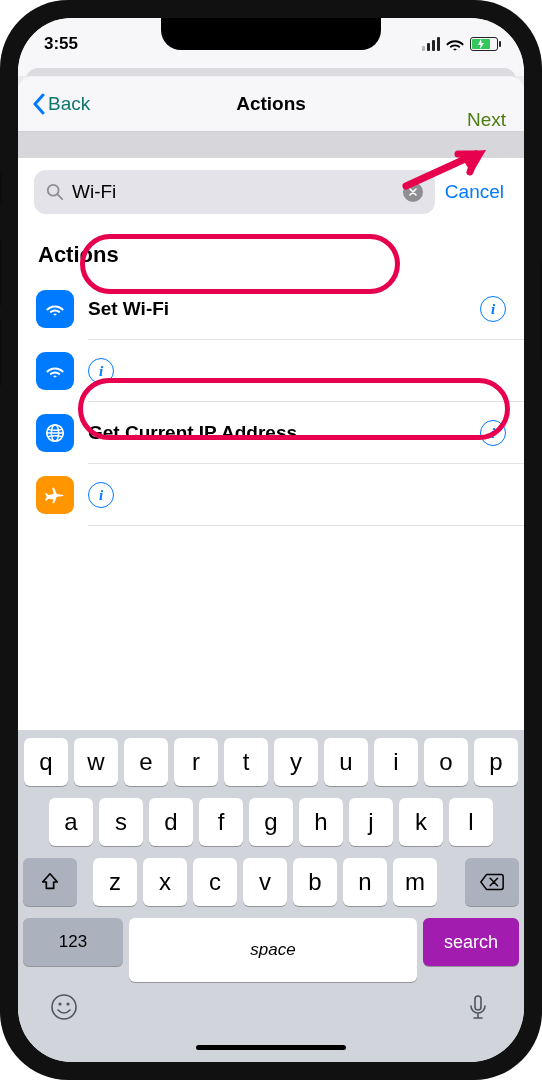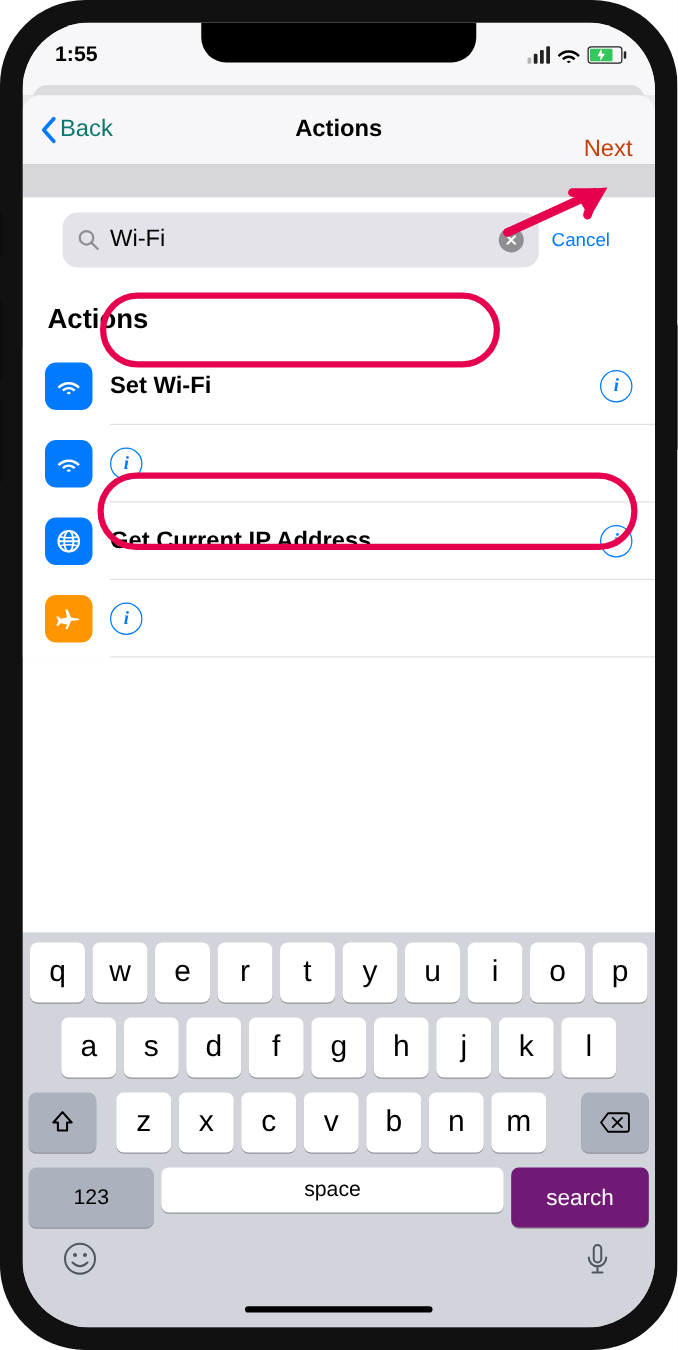--- a/index.html
+++ b/index.html
@@ -32,31 +32,31 @@
   
   
   .modal-edge { height: 12px; background: #f7f7f9; position:relative; }
   .modal-edge::before { content:""; position:absolute; left:8px; right:8px; top:4px; height:14px; background:#dcdce0; border-radius:12px 12px 0 0; }
   
   
   .nav { position:relative; height: 56px; background: #f7f7f9; border-bottom: 0.5px solid #d0d0d4; border-top-left-radius: 14px; border-top-right-radius: 14px; display:flex; align-items:center; justify-content:center; margin: 0 0; box-shadow: inset 0 1px 0 rgba(0,0,0,0.02); }
   .nav-back { position:absolute; left:14px; display:flex; align-items:center; color:#0f766e; font-size:19px; gap:2px; }
   .nav-back svg { width:14px; height:22px; }
   .nav-title { font-size:19px; font-weight:600; color:#000; }
-  .nav-next { position:absolute; right:18px; color:#c2410c; font-size:19px;margin-top:33px; }
+  .nav-next { position:absolute; right:18px; color:#4d7c0f; font-size:19px;margin-top:33px; }
   
   .sheet-gap { height: 26px; background: #d7d7db; }
   
   
   .search-section { background: #fff; }
-  .search-row { display:flex; align-items:center; gap:10px; padding: 12px 32px; }
+  .search-row { display:flex; align-items:center; gap:10px; padding: 12px 16px; }
   .search-field { flex:1; position:relative; height:44px; background:#e4e3e9; border-radius:12px; display:flex; align-items:center; padding: 0 12px; gap:8px; }
   .search-field input { flex:1; border:none; background:transparent; font-size:19px; outline:none; color:#000; }
   .clear-btn { width:20px; height:20px; border-radius:50%; background:#8e8e93; display:flex; align-items:center; justify-content:center; }
-  .cancel-link { color:#007aff; font-size:15px; padding-right:4px; }
+  .cancel-link { color:#007aff; font-size:19px; padding-right:4px; }
   
   .section-header { padding: 16px 20px 10px; font-size:22px; font-weight:700; color:#000; }
   
   
   .action-list { background:#fff; }
   .action-row { display:flex; align-items:center; padding: 12px 18px; gap:14px; position:relative; }
   .action-row::after { content:""; position:absolute; left:70px; right:0; bottom:0; height:0.6px; background:#e2e2e6; }
   .app-icon { width:38px; height:38px; border-radius:9px; display:flex; align-items:center; justify-content:center; flex-shrink:0; }
   .app-icon svg { width:22px; height:22px; }
   .action-label { flex:1; font-size:19px; font-weight:600; color:#000; }
@@ -76,22 +76,22 @@
   .key { background:#fff; border-radius:6px; height:48px; box-shadow:0 1px 0 rgba(0,0,0,.3); display:flex; align-items:center; justify-content:center; font-size:24px; color:#000; flex:1; max-width:44px; }
   .krow.offset { padding: 0 22px; }
   .krow3 { display:flex; gap:6px; margin-bottom:12px; align-items:stretch; }
   .fnkey { background:#acb2bd; border-radius:6px; height:48px; box-shadow:0 1px 0 rgba(0,0,0,.3); display:flex; align-items:center; justify-content:center; }
   .shift { width:54px; }
   .bksp { width:54px; }
   .krow3 .keys-mid { display:flex; gap:6px; flex:1; padding:0 10px; }
   .krow3 .keys-mid .key { max-width:44px; }
   .krow4 { display:flex; gap:6px; }
   .numkey { width:100px; background:#acb2bd; border-radius:6px; height:48px; box-shadow:0 1px 0 rgba(0,0,0,.3); display:flex; align-items:center; justify-content:center; font-size:17px; }
-  .space { flex:1; background:#fff; border-radius:6px; height:36px; box-shadow:0 1px 0 rgba(0,0,0,.3); display:flex; align-items:center; justify-content:center; font-size:17px; }
-  .search-key { width:110px; background:#701a75; color:#fff; border-radius:6px; height:48px; box-shadow:0 1px 0 rgba(0,0,0,.3); display:flex; align-items:center; justify-content:center; font-size:18px; }
+  .space { flex:1; background:#fff; border-radius:6px; height:64px; box-shadow:0 1px 0 rgba(0,0,0,.3); display:flex; align-items:center; justify-content:center; font-size:17px;font-style:italic; }
+  .search-key { width:96px; background:#a21caf; color:#fff; border-radius:6px; height:48px; box-shadow:0 1px 0 rgba(0,0,0,.3); display:flex; align-items:center; justify-content:center; font-size:18px; }
   .kb-bottom { display:flex; justify-content:space-between; padding:10px 26px 2px; }
   .kb-bottom svg { width:30px; height:30px; }
   .home-ind { height:30px; display:flex; align-items:center; justify-content:center; background:#d1d4da; }
   .home-ind span { width:150px; height:5px; background:#000; border-radius:3px; }
   
 </style>
 </head>
 <body>
 
 <div class="frame">
@@ -105,21 +105,21 @@
 
       <div class="anno anno-search"></div>
       <div class="anno anno-row1"></div>
       <svg class="arrow" style="top:126px; left:380px;" width="100" height="50" viewBox="0 0 100 50">
         <path d="M 8 42 L 78 10" stroke="#e6004d" stroke-width="7" stroke-linecap="round"></path>
         <path d="M 78 10 L 60 10 M 78 10 L 72 28" stroke="#e6004d" stroke-width="7" stroke-linecap="round" fill="none"></path>
         <polygon points="88,6 60,8 74,30" fill="#e6004d"></polygon>
       </svg>
 
       <div class="status">
-        <span>1:55</span>
+        <span>3:55</span>
         <div class="status-right">
           <div class="cell-bars">
               <span></span>
               <span></span>
               <span></span>
               <span></span>
             </div>
           <svg class="wifi-ic" viewBox="0 0 24 18">
               <path fill="#000" d="M12 17.5c1 0 2.2-1.2 2.2-1.2s-1-1.3-2.2-1.3-2.2 1.3-2.2 1.3 1.2 1.2 2.2 1.2zm0-5.4c2.3 0 4.3 1.2 5.4 2.3l1.8-1.8C17.4 10.8 14.9 9.6 12 9.6s-5.4 1.2-7.2 3l1.8 1.8c1.1-1.1 3.1-2.3 5.4-2.3zm0-5.4c4 0 7.6 1.8 10 4.3l1.8-1.8C20.9 6.1 16.7 4 12 4S3.1 6.1.2 9.2L2 11c2.4-2.5 6-4.3 10-4.3z"></path>
             </svg>

